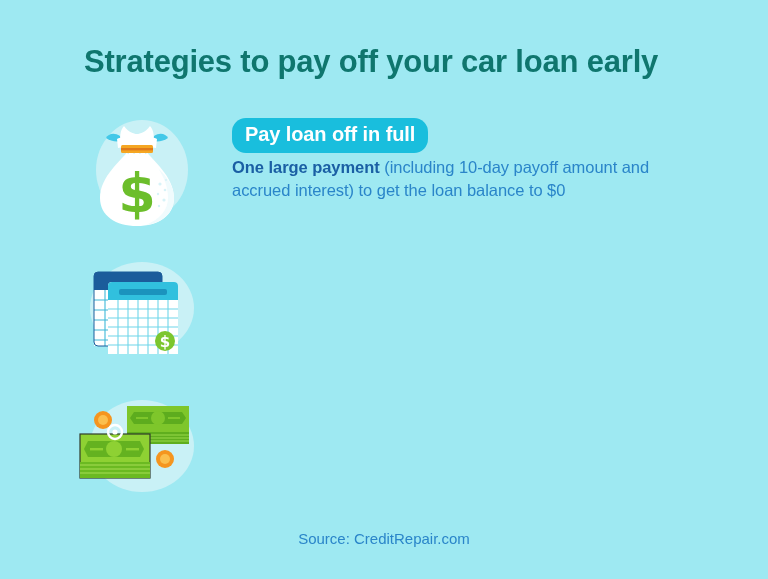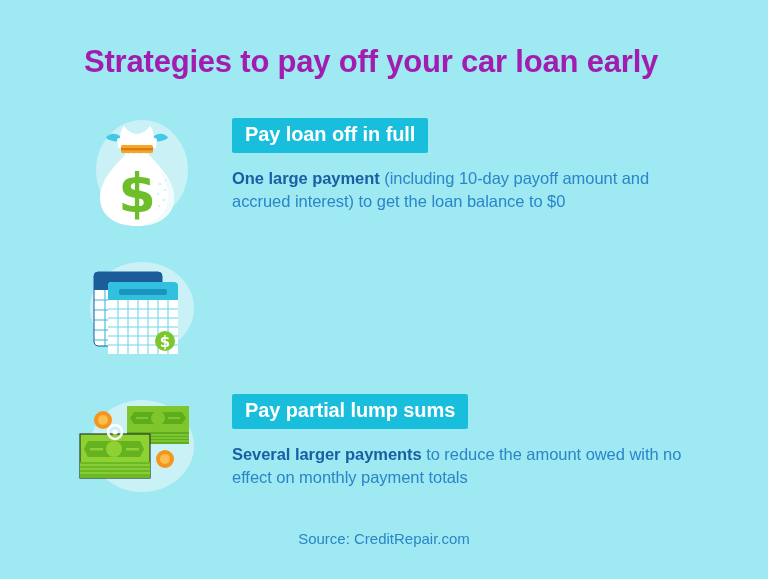--- a/index.html
+++ b/index.html
@@ -21,21 +21,21 @@
     background:#9ee9f2;
   }
 
   
   .title {
     position:absolute;
     left:84px; top:44px;
     width:640px;
     font-size:31px;
     font-weight:bold;
-    color:#a21caf;
+    color:#0f766e;
     letter-spacing:-0.2px;
     white-space:nowrap;
   }
 
   
   .row {
     position:absolute;
     left:72px;
     width:640px;
     height:120px;
@@ -74,30 +74,30 @@
     width:480px;
   }
 
   
   .badge {
     display:inline-block;
     background:#19bedd;
     color:#ffffff;
     font-size:20px;
     font-weight:bold;
-    border-radius:2px;
+    border-radius:14px;
     padding:5px 13px 7px 13px;
     letter-spacing:-0.1px;
     white-space:nowrap;
     line-height:1.15;
   }
 
   
   .desc {
-    margin-top:14px;
+    margin-top:3px;
     font-size:16.5px;
     line-height:1.42;
     color:#2a85c9;
     letter-spacing:-0.05px;
     max-width:460px;
   }
   .desc b {
     color:#1a5fa4;
     font-weight:bold;
   }
@@ -241,23 +241,17 @@
 
         <circle cx="31" cy="26" r="9" fill="#f5951e"></circle>
         <circle cx="31" cy="26" r="5" fill="#fbbf4d"></circle>
         <circle cx="43" cy="38" r="7" fill="none" stroke="#ffffff" stroke-width="2.4"></circle>
         <circle cx="43" cy="38" r="2.6" fill="#ffffff"></circle>
         <circle cx="93" cy="65" r="9" fill="#f5951e"></circle>
         <circle cx="93" cy="65" r="5" fill="#fbbf4d"></circle>
       </svg>
     </div>
 
-    <div class="content">
-      <div class="badge">Pay partial lump sums</div>
-      <div class="desc">
-        <b>Several larger payments</b><span> to reduce the amount owed with no effect on monthly payment totals</span>
-      </div>
-    </div>
   </div>
 
   <div class="source">Source: CreditRepair.com</div>
 
 </div>
 
 </body></html>

